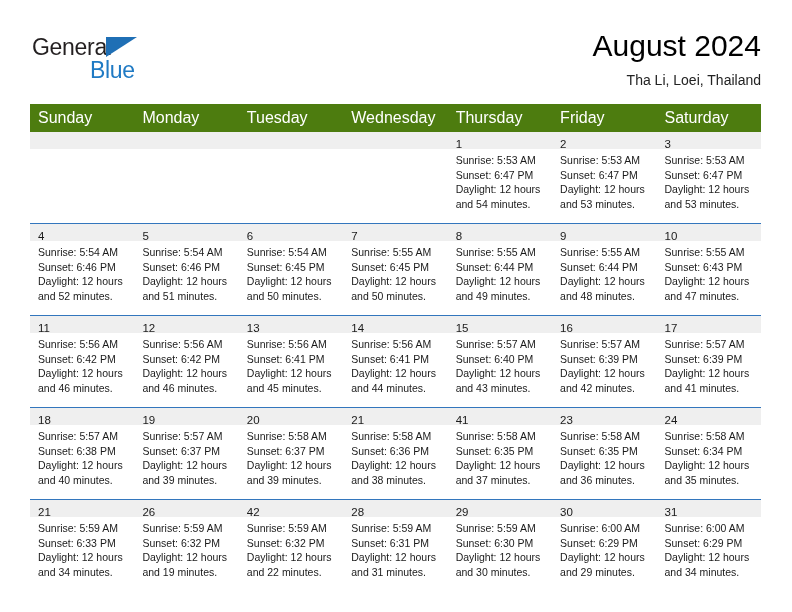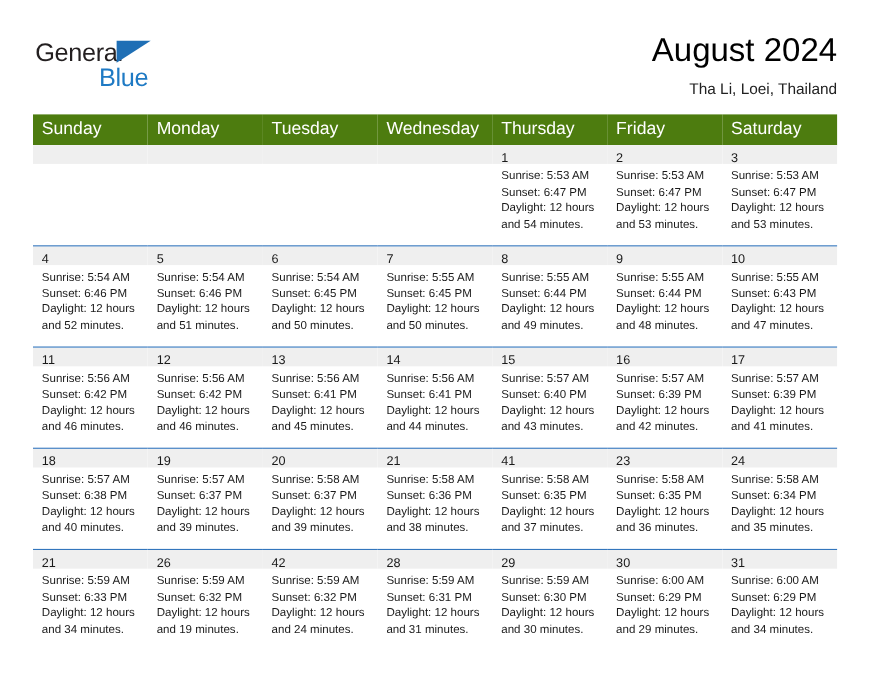--- a/index.html
+++ b/index.html
@@ -432,21 +432,21 @@
               <div class="cell-line">Daylight: 12 hours</div>
               <div class="cell-line">and 19 minutes.</div>
             </div>
           </td>
           <td>
             <div class="daynum-band"><span class="daynum">42</span></div>
             <div class="cell-body">
               <div class="cell-line">Sunrise: 5:59 AM</div>
               <div class="cell-line">Sunset: 6:32 PM</div>
               <div class="cell-line">Daylight: 12 hours</div>
-              <div class="cell-line">and 24 minutes.</div>
+              <div class="cell-line">and 22 minutes.</div>
             </div>
           </td>
           <td>
             <div class="daynum-band"><span class="daynum">28</span></div>
             <div class="cell-body">
               <div class="cell-line">Sunrise: 5:59 AM</div>
               <div class="cell-line">Sunset: 6:31 PM</div>
               <div class="cell-line">Daylight: 12 hours</div>
               <div class="cell-line">and 31 minutes.</div>
             </div>

